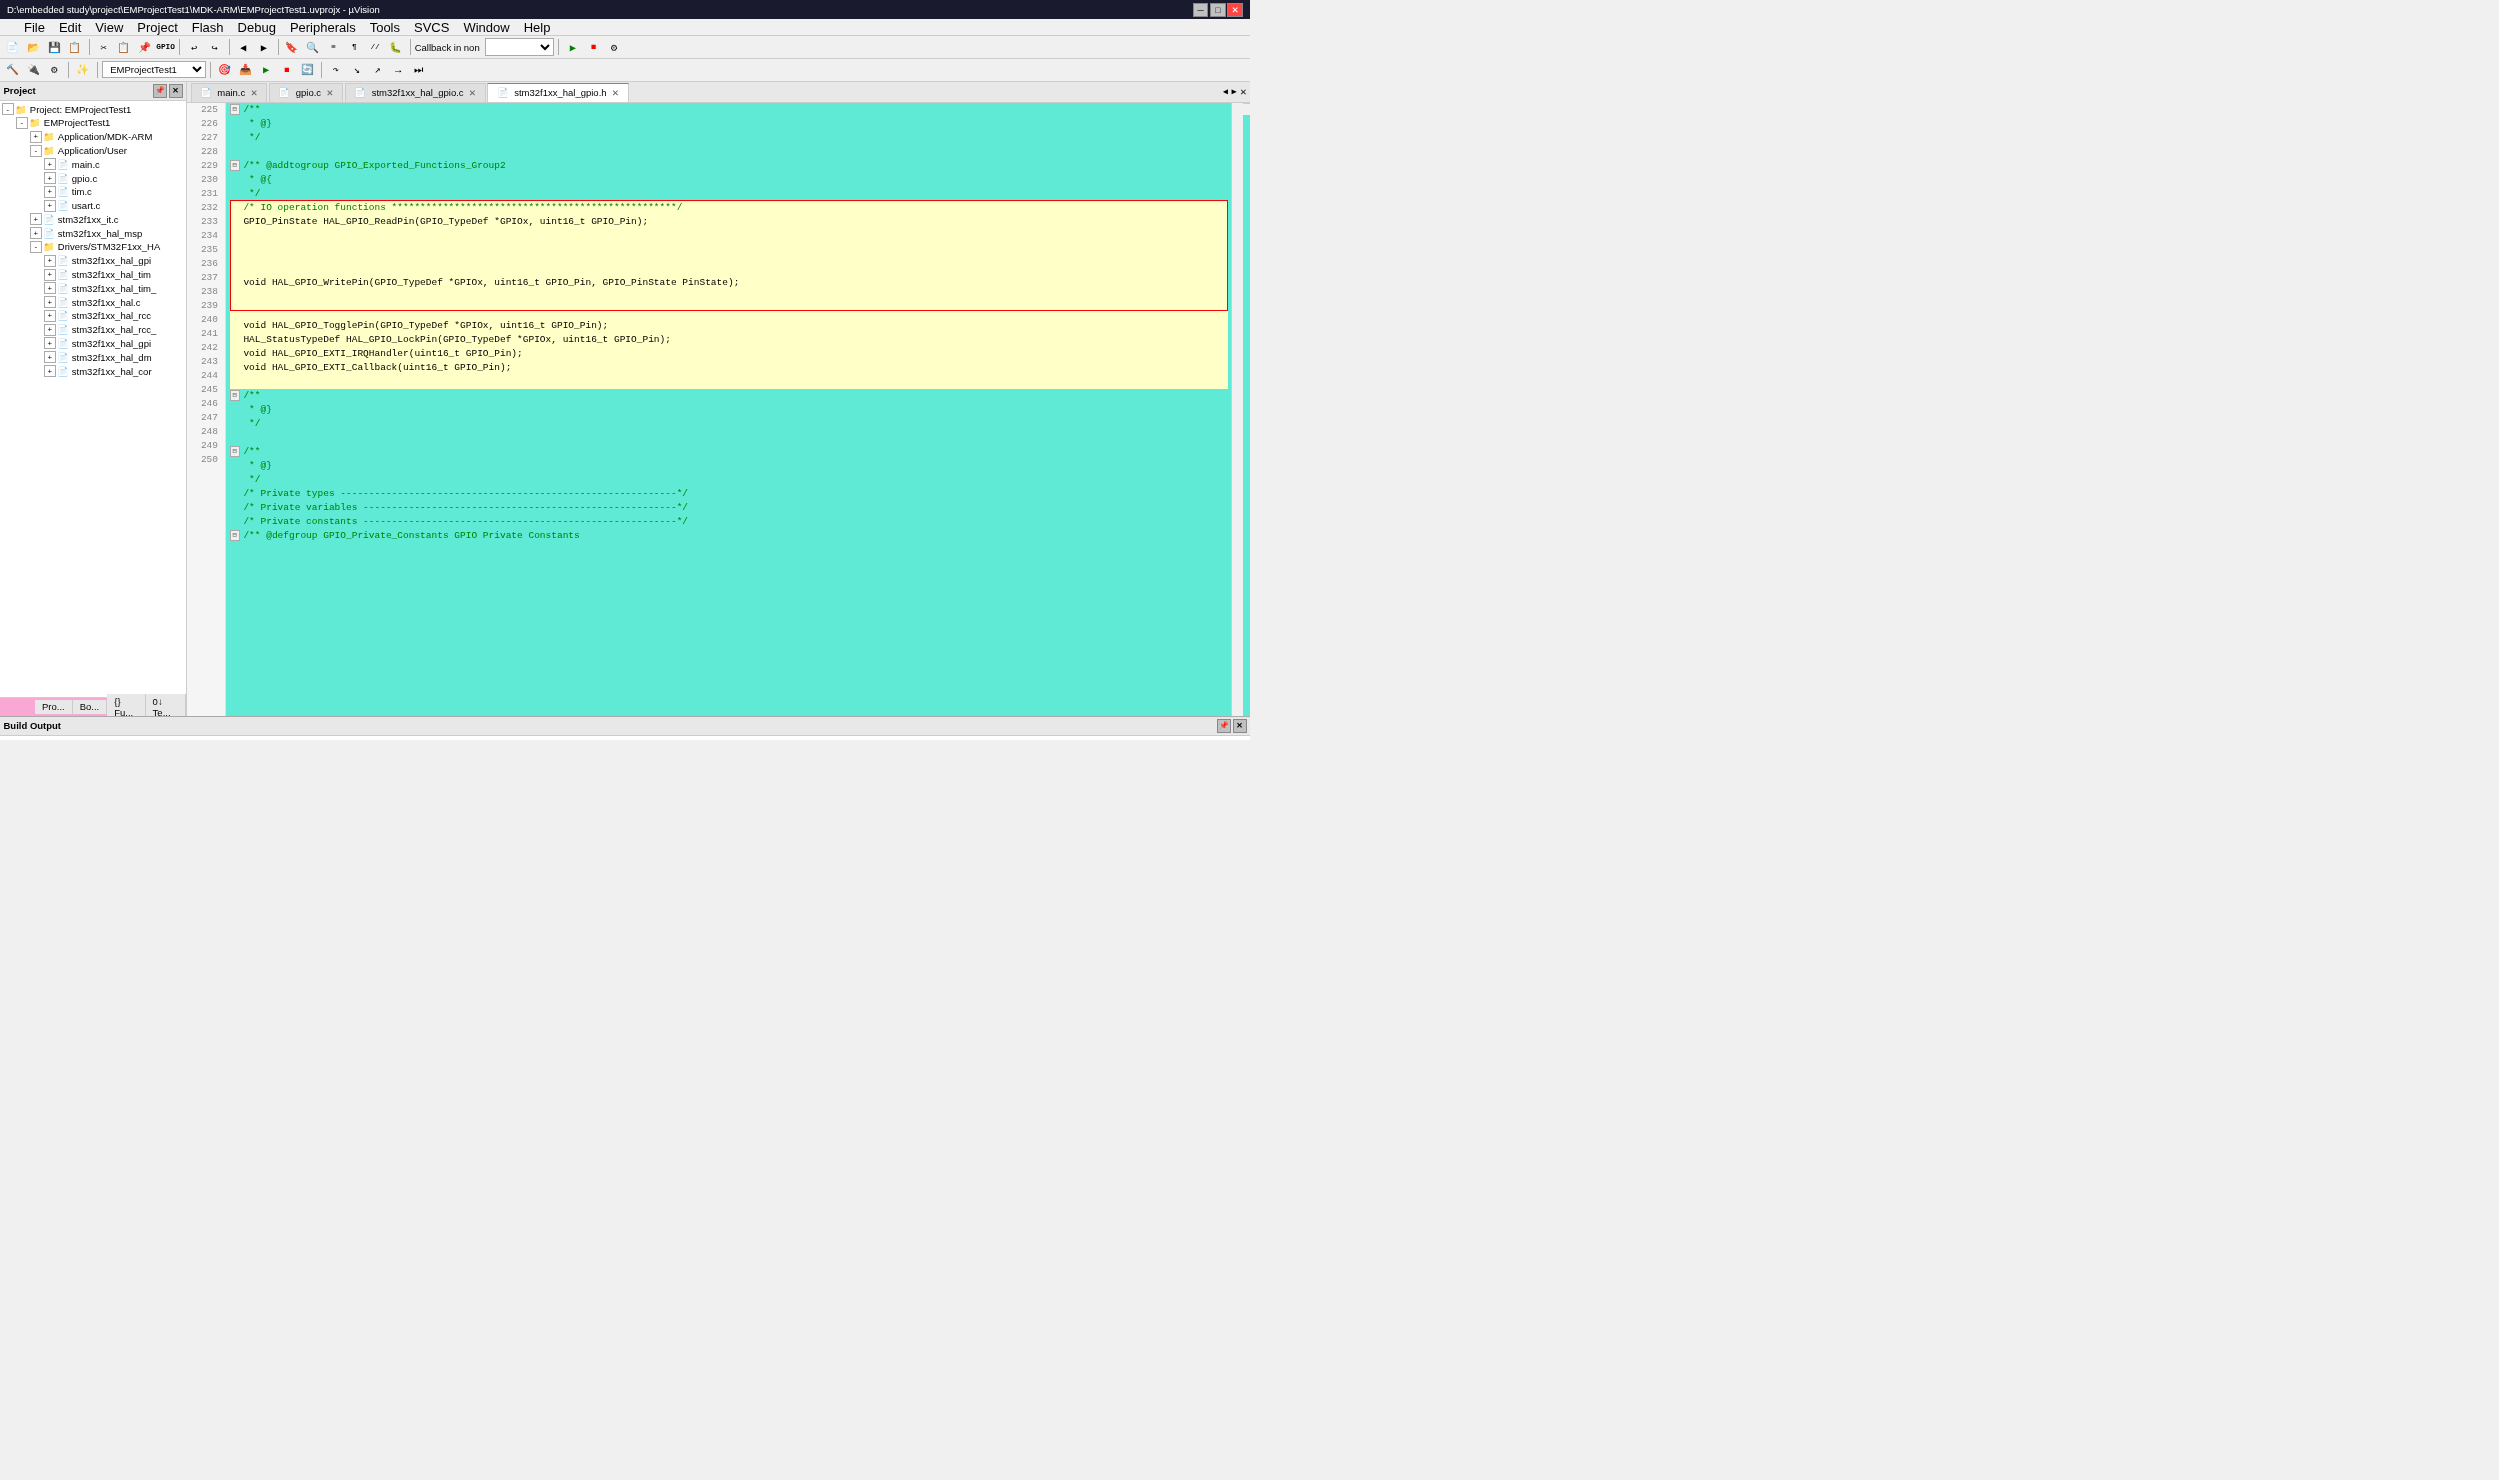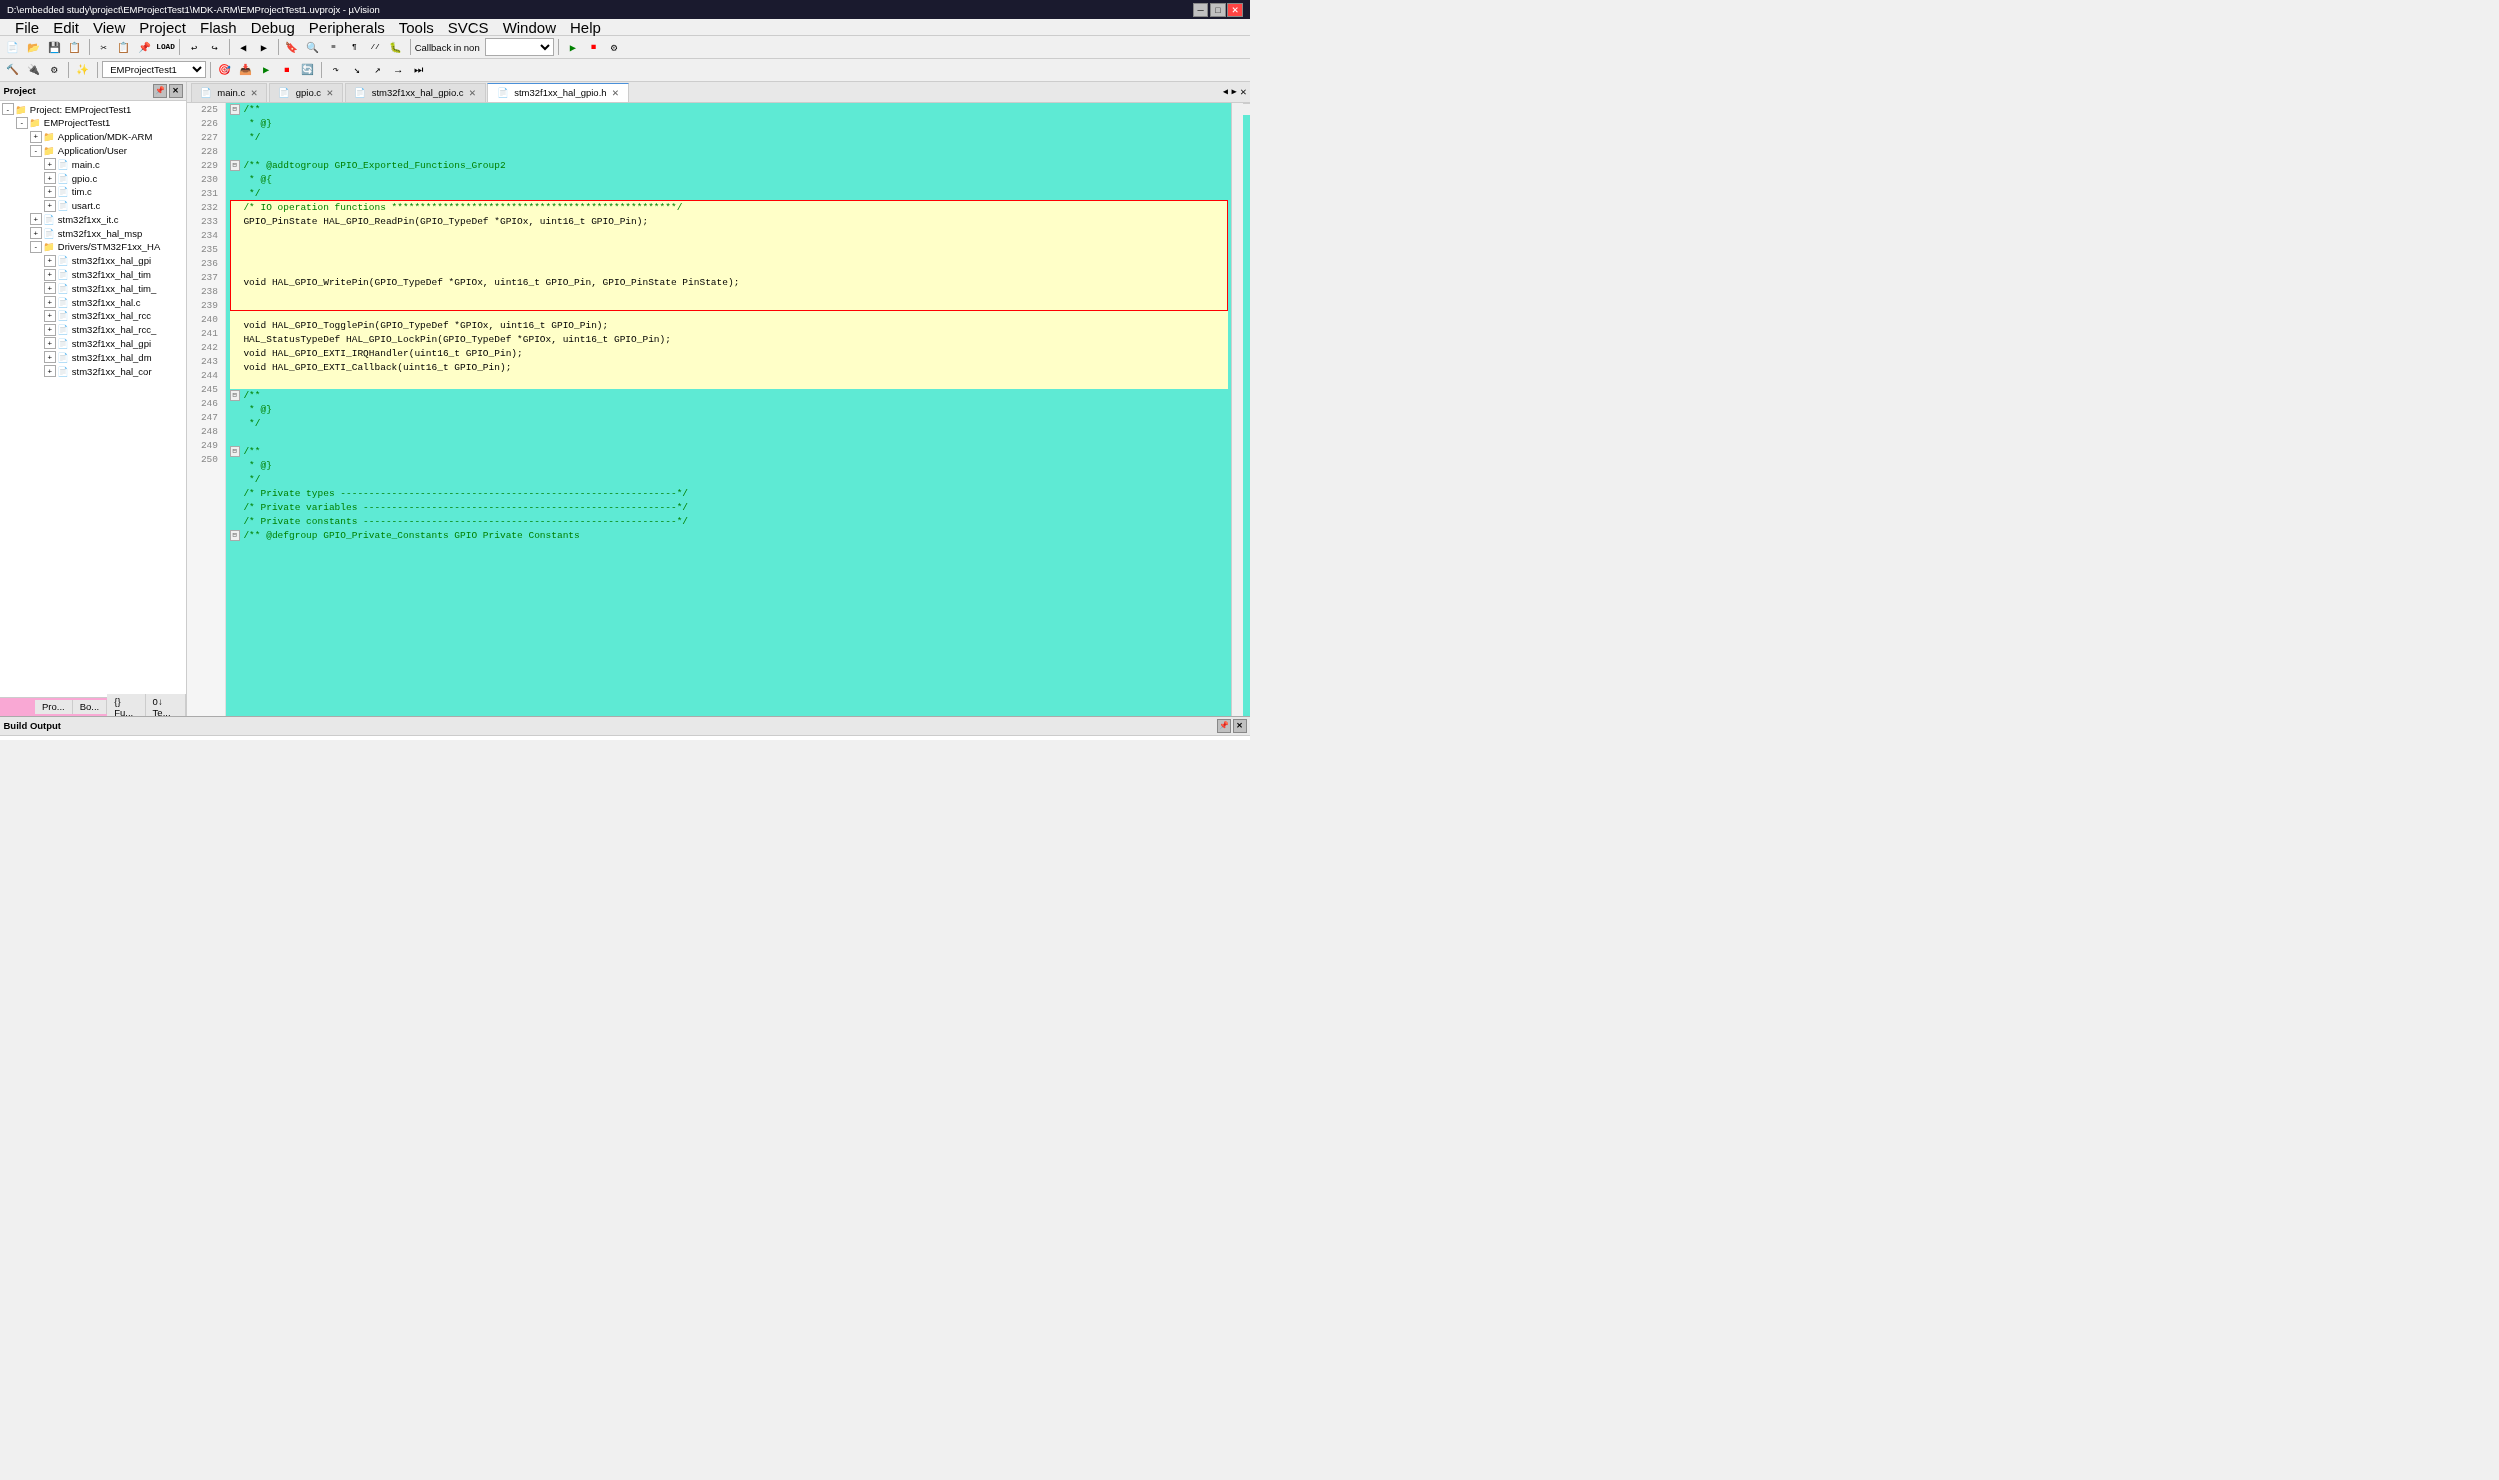--- a/index.html
+++ b/index.html
@@ -21,22 +21,22 @@
     .title-btn { width: 15.6px; height: 14px; background: #c0c0c0; border: 0.9px solid #888; display: flex; align-items: center; justify-content: center; font-size: 8.7px; cursor: pointer; color: #000; }
 
     
     .menu-bar {
       background: #f0f0f0;
       height: 17.4px;
       display: flex;
       align-items: center;
       border-bottom: 0.9px solid #ccc;
       font-family: Arial, sans-serif;
-      font-size: 15px;
-      padding: 0 8px;
+      font-size: 13px;
+      padding: 0 17px;
     }
     .menu-item { padding: 1.7px 7px; cursor: pointer; }
 
     
     .toolbar {
       background: #f0f0f0;
       border-bottom: 0.9px solid #ccc;
       height: 22.6px;
       display: flex;
       align-items: center;
@@ -258,21 +258,21 @@
 
 <div class="toolbar">
   <div class="toolbar-btn" title="New">📄</div>
   <div class="toolbar-btn" title="Open">📂</div>
   <div class="toolbar-btn" title="Save">💾</div>
   <div class="toolbar-btn" title="Save All">📋</div>
   <div class="toolbar-sep"></div>
   <div class="toolbar-btn" title="Cut">✂</div>
   <div class="toolbar-btn" title="Copy">📋</div>
   <div class="toolbar-btn" title="Paste">📌</div>
-  <div class="toolbar-btn" title="Load" style="font-size:7.8px;font-weight:bold;">LOAD</div>
+  <div class="toolbar-btn" title="Load" style="font-size:7.8px;font-weight:bold;">GPIO</div>
   <div class="toolbar-sep"></div>
   <div class="toolbar-btn" title="Undo">↩</div>
   <div class="toolbar-btn" title="Redo">↪</div>
   <div class="toolbar-sep"></div>
   <div class="toolbar-btn">◀</div>
   <div class="toolbar-btn">▶</div>
   <div class="toolbar-sep"></div>
   <div class="toolbar-btn">🔖</div>
   <div class="toolbar-btn">🔍</div>
   <div class="toolbar-btn" style="font-size:7.8px;">≡</div>

